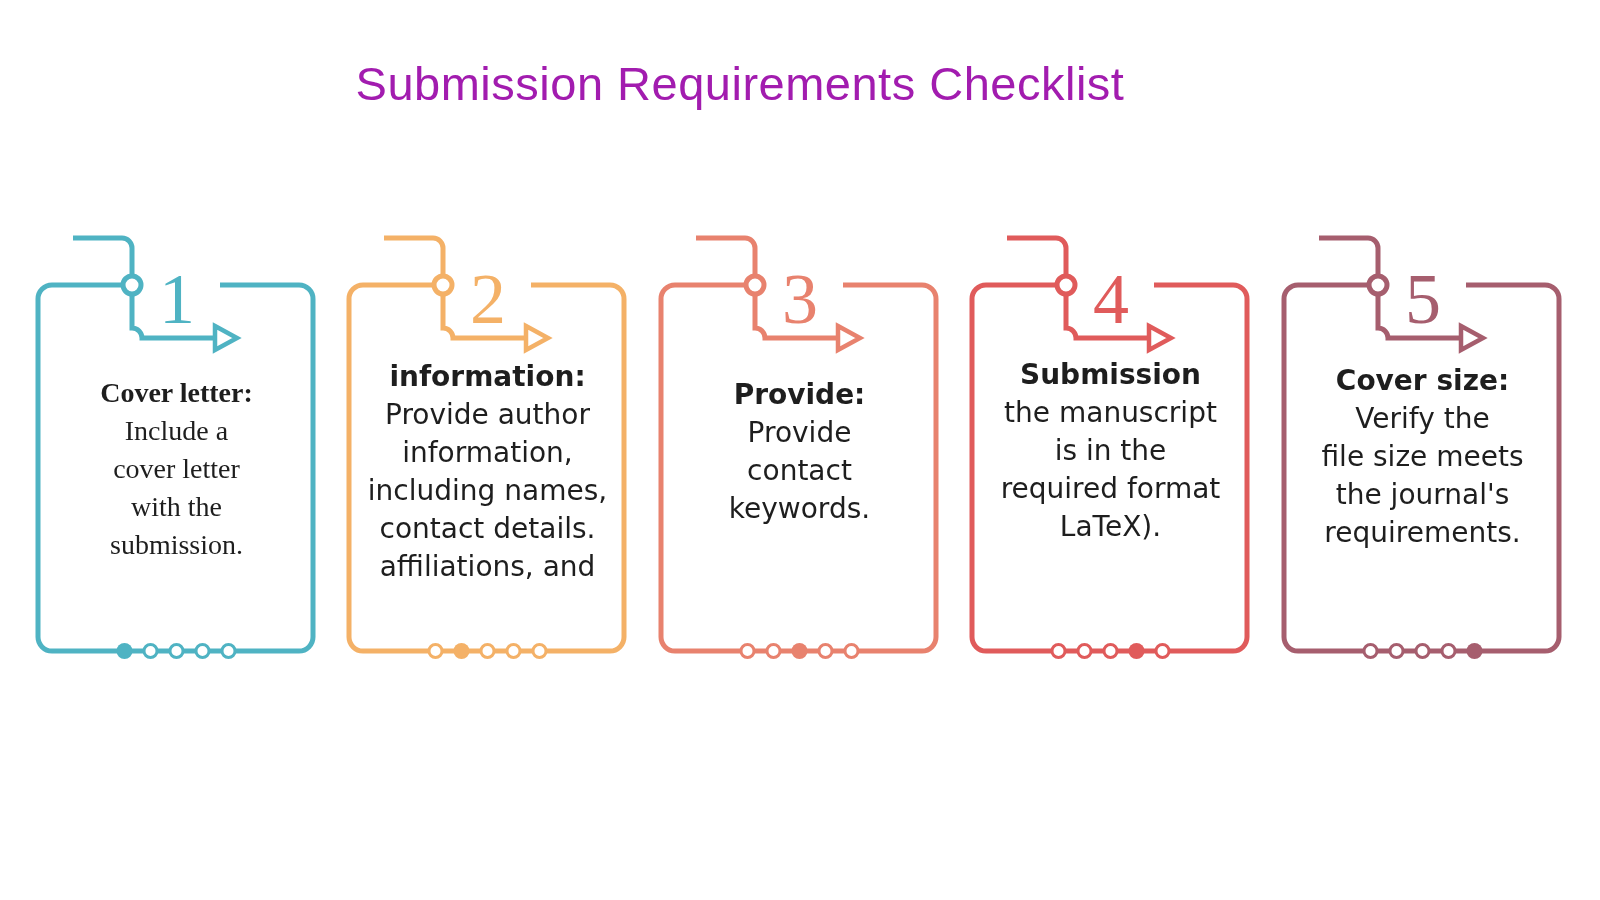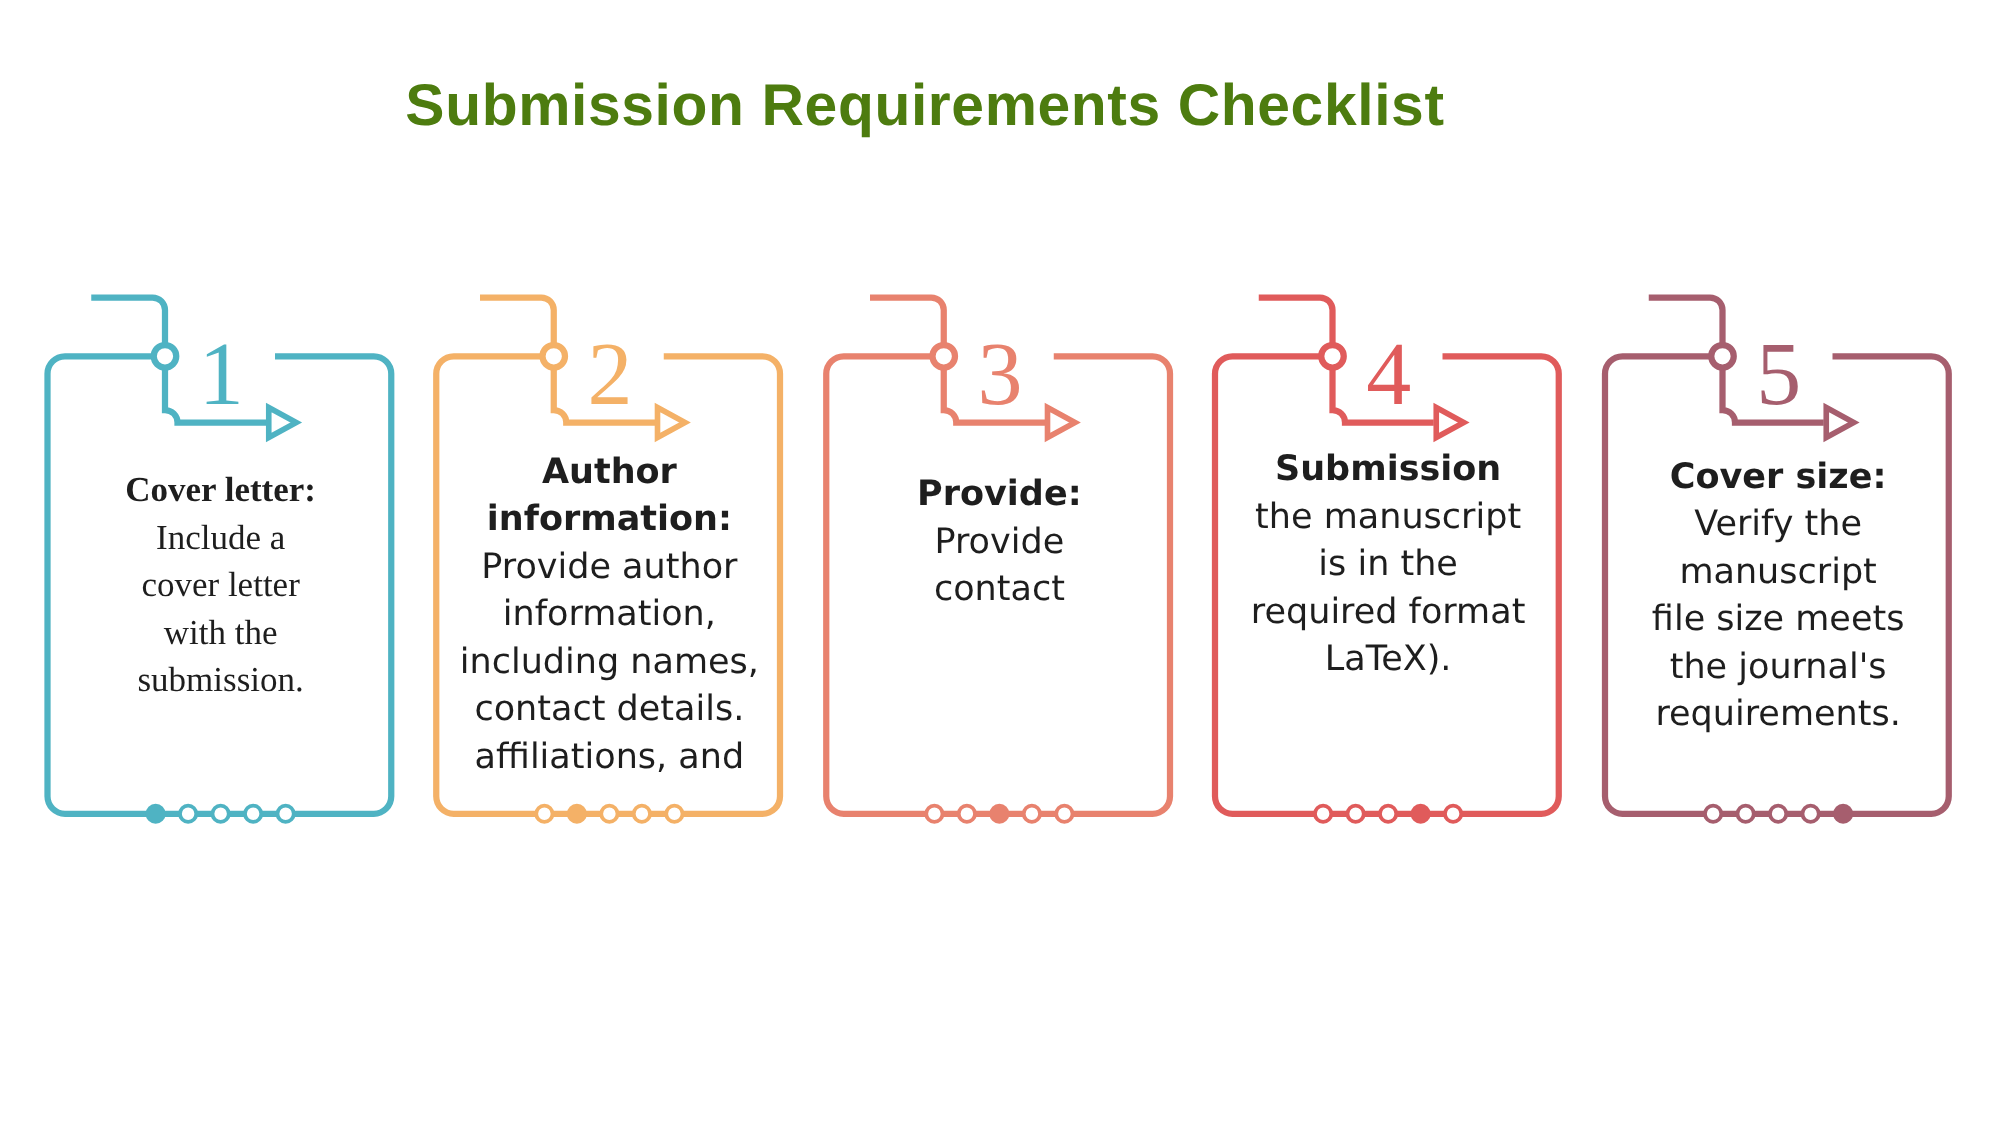--- a/index.html
+++ b/index.html
@@ -8,24 +8,24 @@
     background:#ffffff;
     overflow:hidden;
     position:relative;
     font-family:"DejaVu Sans", sans-serif;
   }
   .page-title{
     position:absolute;
     top:56px;left:0;width:1480px;
     text-align:center;
     font-family:"Liberation Sans", sans-serif;
-    font-weight:700;
+    font-weight:400;
     font-size:47px;
     letter-spacing:0.5px;
-    color:#4d7c0f;
+    color:#a21caf;
   }
   .cards{position:absolute;top:225px;left:0;width:1600px;height:480px;}
   .card{
     position:absolute;
     top:0;
     width:285px;height:470px;
   }
   .card:nth-child(1){left:34px;}
   .card:nth-child(2){left:345px;}
   .card:nth-child(3){left:657px;}
@@ -96,21 +96,20 @@
       <g>
           <circle cx="90.5" cy="426" r="6.5" fill="#ffffff" stroke="currentColor" stroke-width="3"></circle>
           <circle cx="116.5" cy="426" r="8" fill="currentColor"></circle>
           <circle cx="142.5" cy="426" r="6.5" fill="#ffffff" stroke="currentColor" stroke-width="3"></circle>
           <circle cx="168.5" cy="426" r="6.5" fill="#ffffff" stroke="currentColor" stroke-width="3"></circle>
           <circle cx="194.5" cy="426" r="6.5" fill="#ffffff" stroke="currentColor" stroke-width="3"></circle>
         </g>
     </svg>
     <div class="card-number">2</div>
     <div class="card-text">
-        <div class="line"><span class="b">Author</span></div>
         <div class="line"><span class="b">information:</span></div>
         <div class="line"><span>Provide author</span></div>
         <div class="line"><span>information,</span></div>
         <div class="line"><span>including names,</span></div>
         <div class="line"><span>contact details.</span></div>
         <div class="line"><span>affiliations, and</span></div>
       </div>
   </div>
 
   <div class="card" style="color: rgb(232, 130, 110);">
@@ -125,20 +124,21 @@
           <circle cx="142.5" cy="426" r="8" fill="currentColor"></circle>
           <circle cx="168.5" cy="426" r="6.5" fill="#ffffff" stroke="currentColor" stroke-width="3"></circle>
           <circle cx="194.5" cy="426" r="6.5" fill="#ffffff" stroke="currentColor" stroke-width="3"></circle>
         </g>
     </svg>
     <div class="card-number">3</div>
     <div class="card-text">
         <div class="line"><span class="b">Provide:</span></div>
         <div class="line"><span>Provide</span></div>
         <div class="line"><span>contact</span></div>
+        <div class="line"><span>keywords.</span></div>
       </div>
   </div>
 
   <div class="card" style="color: rgb(224, 91, 91);">
     <svg width="285" height="470" viewBox="0 0 285 470">
       <path d="M 186 60 H 265 A 14 14 0 0 1 279 74 V 412 A 14 14 0 0 1 265 426 H 18 A 14 14 0 0 1 4 412 V 74 A 14 14 0 0 1 18 60 H 89" fill="none" stroke="currentColor" stroke-width="5"></path>
       <path d="M 39 13 H 88 A 10 10 0 0 1 98 23 V 103 A 10 10 0 0 1 108 113 H 179" fill="none" stroke="currentColor" stroke-width="5"></path>
       <polygon points="181,101 203,113 181,125" fill="#ffffff" stroke="currentColor" stroke-width="4.5" stroke-linejoin="miter"></polygon>
       <circle cx="98" cy="60" r="9" fill="#ffffff" stroke="currentColor" stroke-width="5"></circle>
       <g>
@@ -170,19 +170,18 @@
           <circle cx="116.5" cy="426" r="6.5" fill="#ffffff" stroke="currentColor" stroke-width="3"></circle>
           <circle cx="142.5" cy="426" r="6.5" fill="#ffffff" stroke="currentColor" stroke-width="3"></circle>
           <circle cx="168.5" cy="426" r="6.5" fill="#ffffff" stroke="currentColor" stroke-width="3"></circle>
           <circle cx="194.5" cy="426" r="8" fill="currentColor"></circle>
         </g>
     </svg>
     <div class="card-number">5</div>
     <div class="card-text">
         <div class="line"><span class="b">Cover size:</span></div>
         <div class="line"><span>Verify the</span></div>
-        <div class="line"><span>manuscript</span></div>
         <div class="line"><span>file size meets</span></div>
         <div class="line"><span>the journal's</span></div>
         <div class="line"><span>requirements.</span></div>
       </div>
   </div>
 </div>
 
 </body></html>

